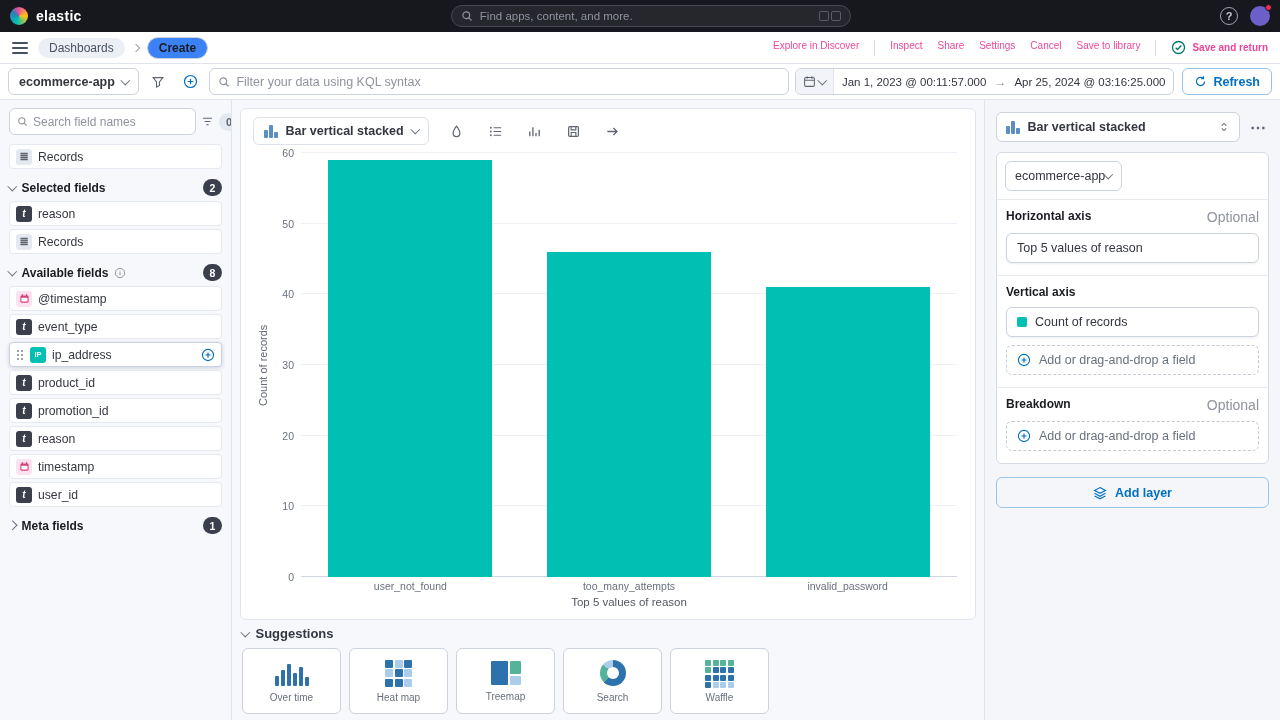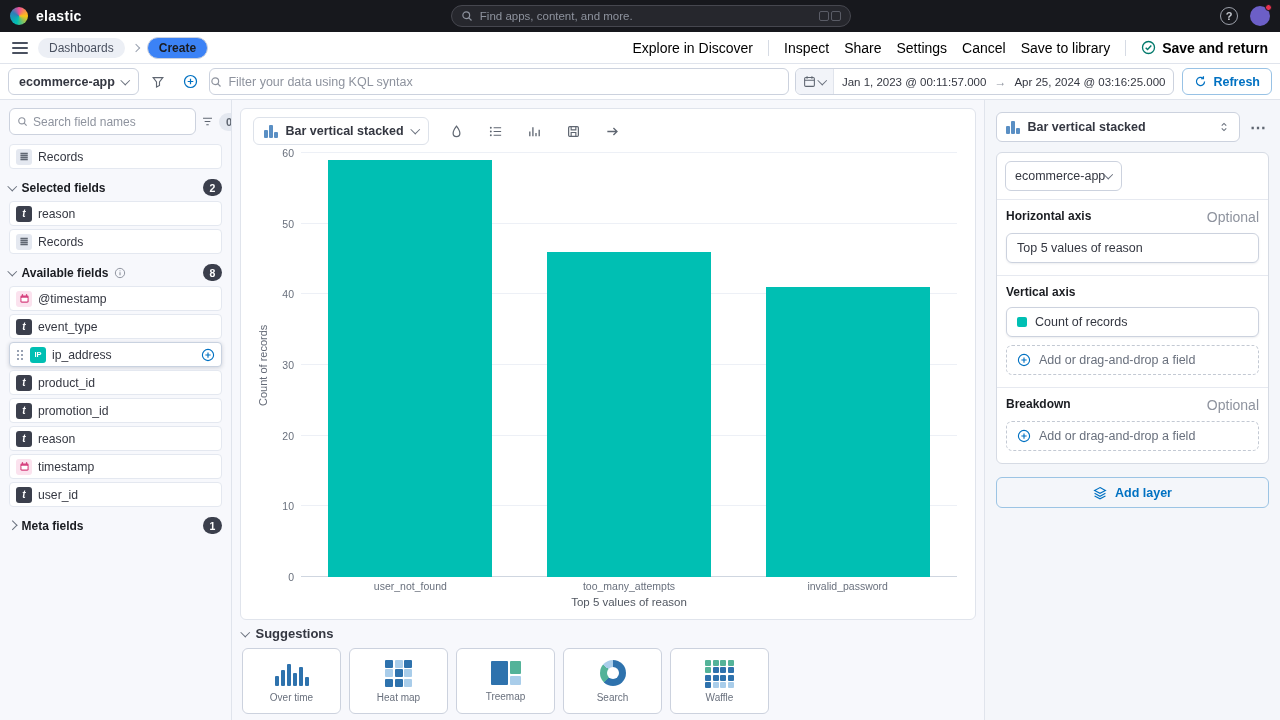--- a/index.html
+++ b/index.html
@@ -21,30 +21,30 @@
   .avatar{width:20px;height:20px;border-radius:50%;background:#6c5fc7;color:#fff;font-size:10px;font-weight:700;display:flex;align-items:center;justify-content:center;position:relative}
   .avatar .dot{position:absolute;top:-2px;right:-2px;width:7px;height:7px;border-radius:50%;background:#e7304f;border:1px solid #17181d}
 
   
   .navbar{height:32px;background:#fff;border-bottom:1px solid #e0e4ec;display:flex;align-items:center;padding:0 12px;gap:10px}
   .burger{width:16px;display:flex;flex-direction:column;gap:3px}
   .burger i{height:2px;background:#4a5160;border-radius:1px;display:block}
   .crumb{background:#eceff5;border-radius:11px;padding:3px 11px;font-size:12px;color:#4a5160}
   .crumb.current{background:#3b82f6;border:1px solid #ccd2de;color:#1a1c21;font-weight:700}
   .crumb-sep{width:6px;height:6px;border-right:1.4px solid #9aa2b0;border-bottom:1.4px solid #9aa2b0;transform:rotate(-45deg);margin:0 -2px}
-  .nav-right{margin-left:auto;display:flex;align-items:flex-end;gap:15px;font-size:14px;color:#000000}
+  .nav-right{margin-left:auto;display:flex;align-items:flex-start;gap:15px;font-size:10px;color:#ec4899}
   .nav-link{white-space:nowrap}
   .vdiv{width:1px;height:16px;background:#d6dbe4}
   .save-return{display:flex;align-items:center;gap:6px;font-weight:600}
 
   
   .querybar{height:36px;background:#fff;border-bottom:1px solid #e0e4ec;display:flex;align-items:center;padding:0 8px;gap:6px}
   .dv-btn{height:27px;background:#fff;border:1px solid #ccd2de;border-radius:6px;display:flex;align-items:center;gap:7px;padding:0 10px;font-size:12.5px;font-weight:600;color:#343741}
   .icon-btn{width:26px;height:27px;display:flex;align-items:center;justify-content:center;color:#5f6671}
-  .kql{flex:1;height:27px;border:1px solid #ccd2de;border-radius:6px;background:#fff;display:flex;align-items:center;gap:6px;padding:0 0}
+  .kql{flex:1;height:27px;border:1px solid #ccd2de;border-radius:6px;background:#fff;display:flex;align-items:center;gap:6px;padding:0 8px}
   .kql input{flex:1;border:none;outline:none;font-size:12.5px;color:#343741;background:transparent}
   .kql input::placeholder{color:#8e939e}
   .date-group{height:27px;border:1px solid #ccd2de;border-radius:6px;background:#fff;display:flex;align-items:center;overflow:hidden}
   .cal-btn{display:flex;align-items:center;gap:3px;padding:0 7px;height:100%;border-right:1px solid #e0e4ec;background:#f2f4f9;color:#5f6671}
   .date-txt{font-size:11.5px;padding:0 8px;color:#343741;white-space:nowrap}
   .date-arrow{color:#8e939e;font-size:12px}
   .refresh-btn{height:27px;border:1px solid #98c2e5;border-radius:6px;color:#0071c2;font-size:12.5px;font-weight:600;display:flex;align-items:center;gap:6px;padding:0 11px;background:#fff;margin-left:2px}
 
   
   .app{display:flex;height:620px}

